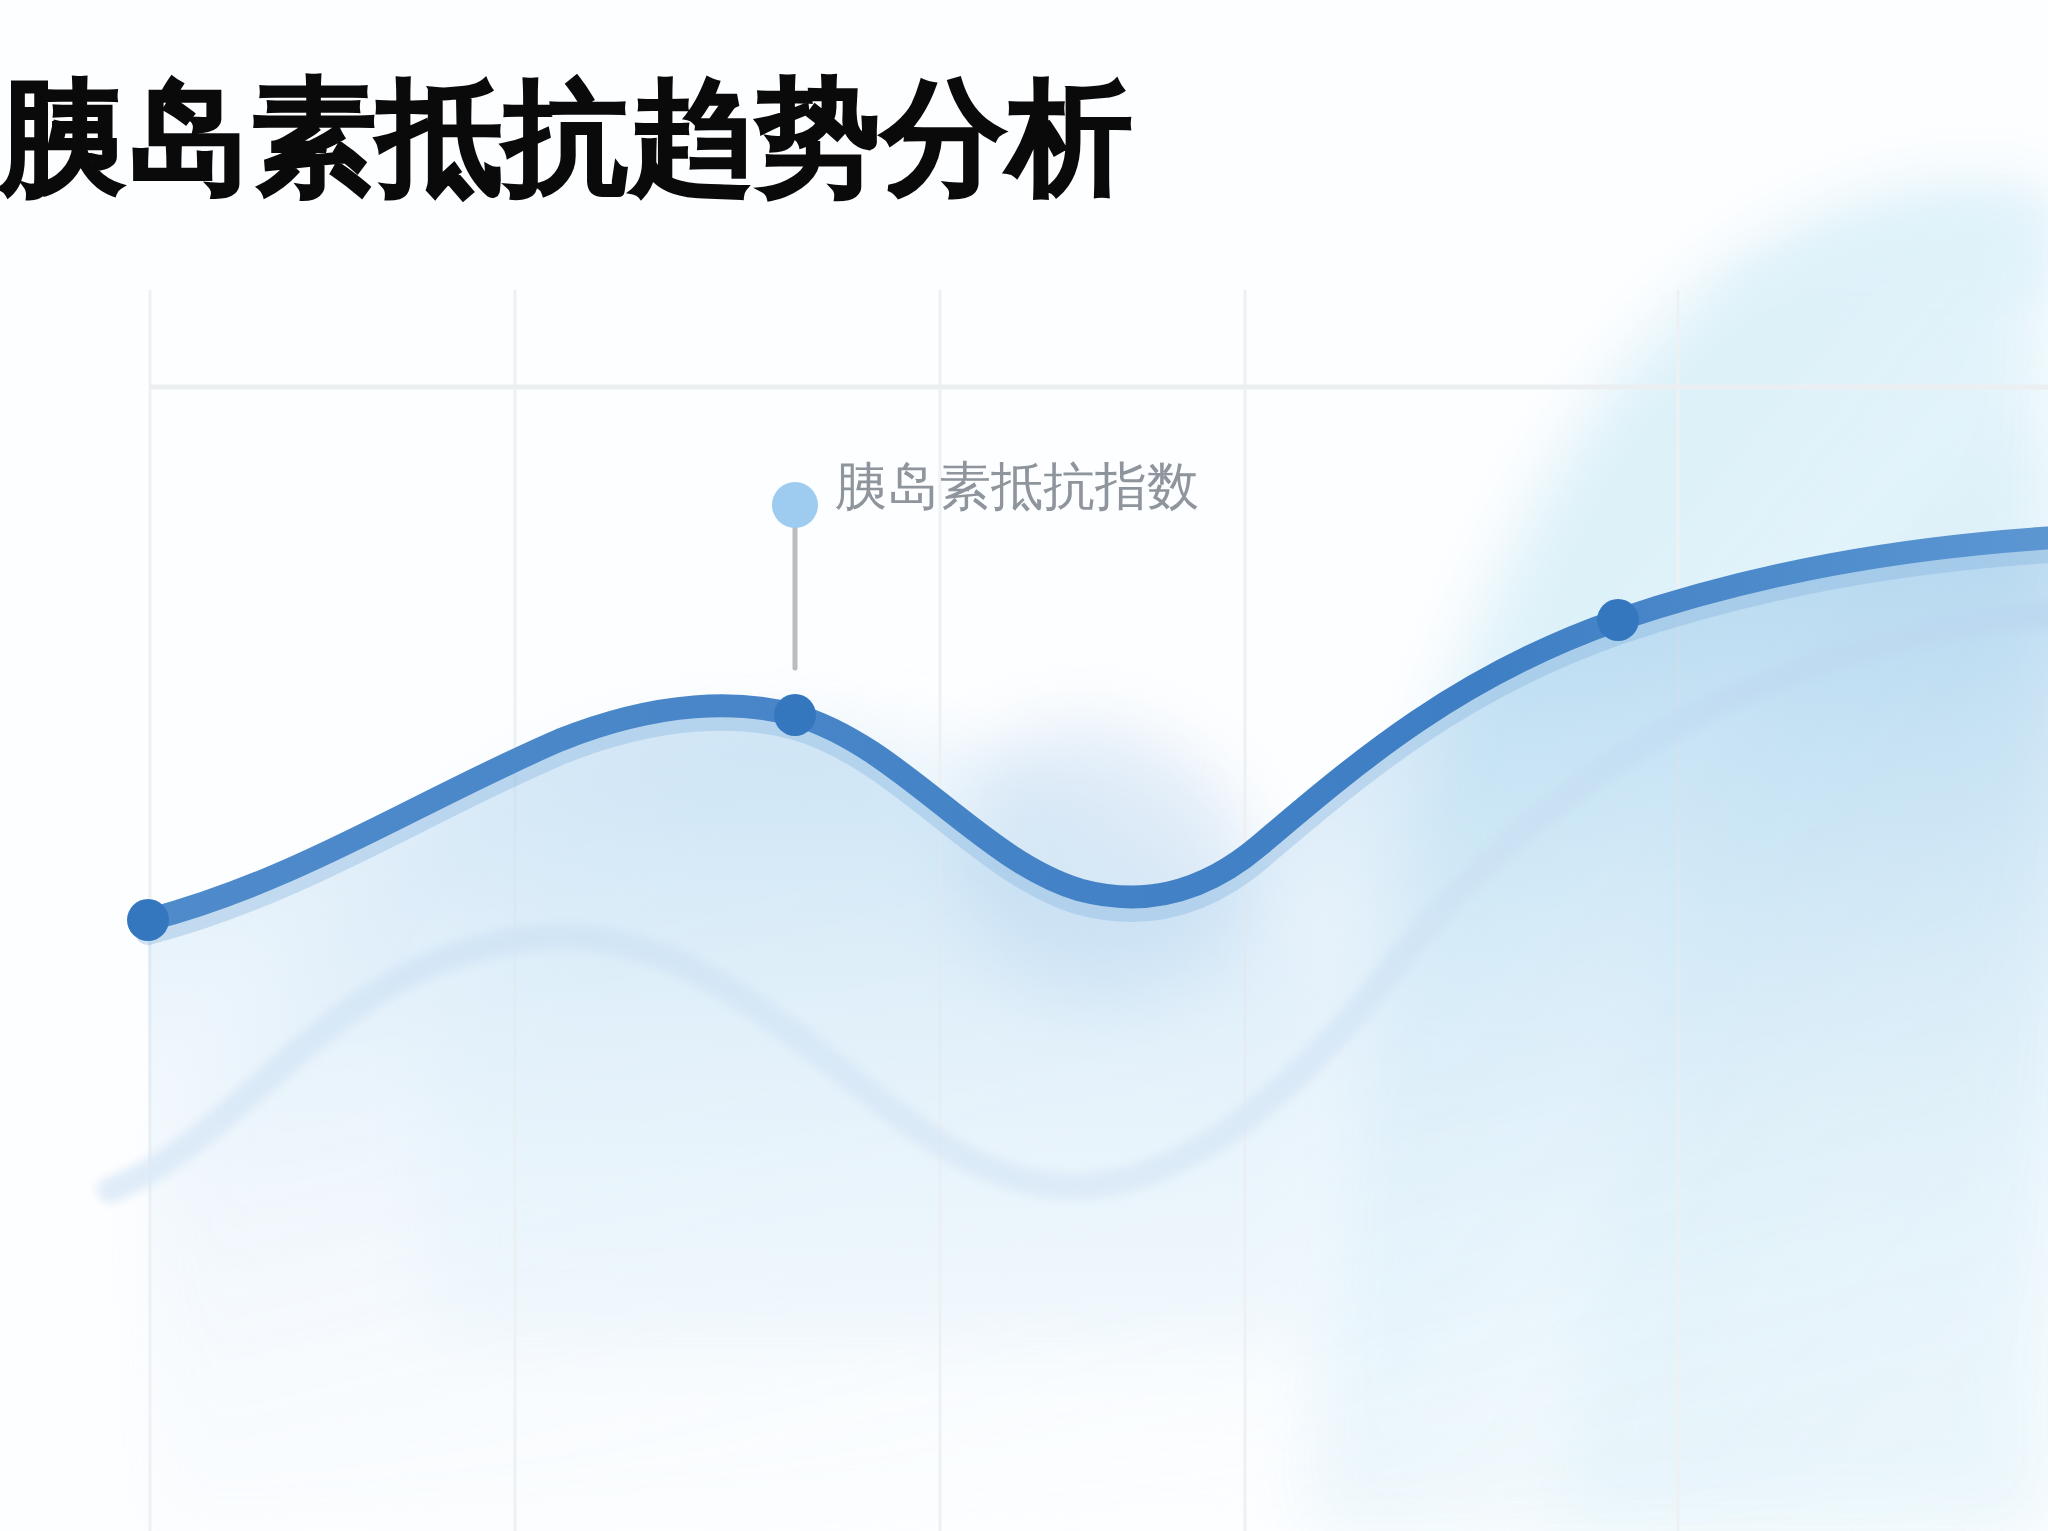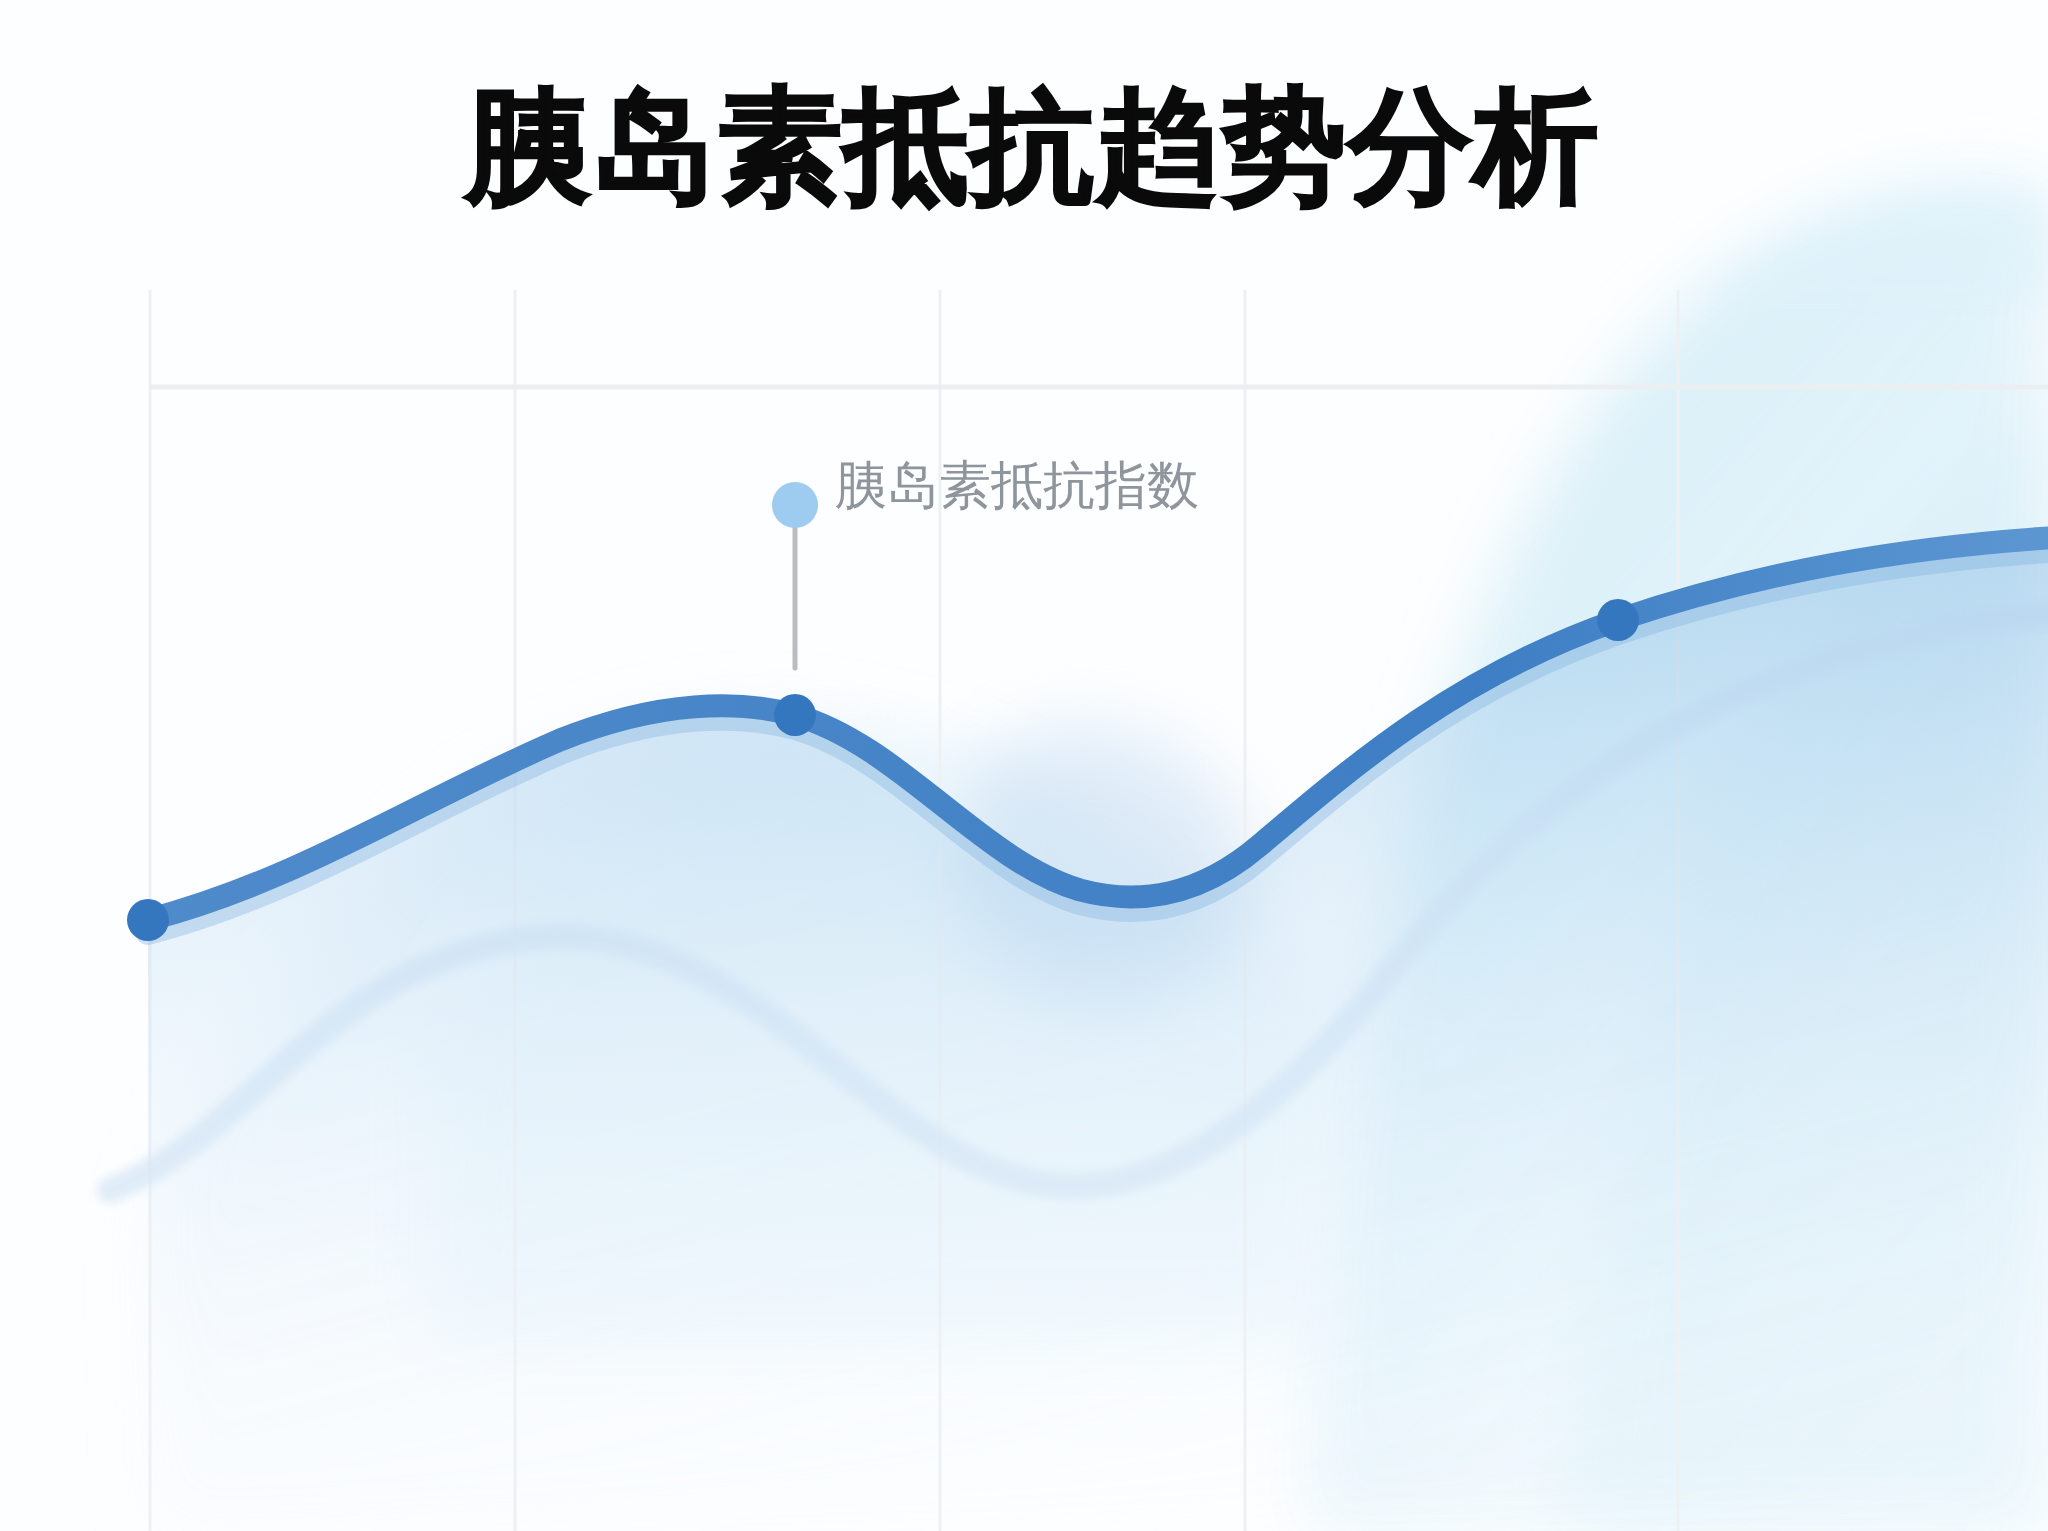--- a/index.html
+++ b/index.html
@@ -20,44 +20,44 @@
   #chart-svg {
     position: absolute;
     inset: 0;
     width: 2048px;
     height: 1531px;
     display: block;
   }
   .title-layer {
     position: absolute;
     left: 0;
-    top: 81px;
+    top: 72px;
     width: 1600px;
-    text-align: right;
+    text-align: left;
     pointer-events: none;
   }
   .chart-title {
     display: inline-block;
     font-family: "DejaVu Sans", "Liberation Sans", sans-serif;
     font-size: 124px;
     line-height: 1.06;
     font-weight: 700;
     color: #0a0a0a;
     letter-spacing: 2px;
     white-space: nowrap;
     -webkit-text-stroke: 2.5px #0a0a0a;
   }
   .legend-layer {
     position: absolute;
     left: 835px;
     top: 460px;
     pointer-events: none;
   }
   .legend-label {
-    font-family: Liberation Serif, serif;
+    font-family: Liberation Sans, sans-serif;
     font-size: 52px;
     line-height: 1;
     font-weight: 400;
     color: #8f959c;
     white-space: nowrap;
   }
 </style>
 </head>
 <body>
 

